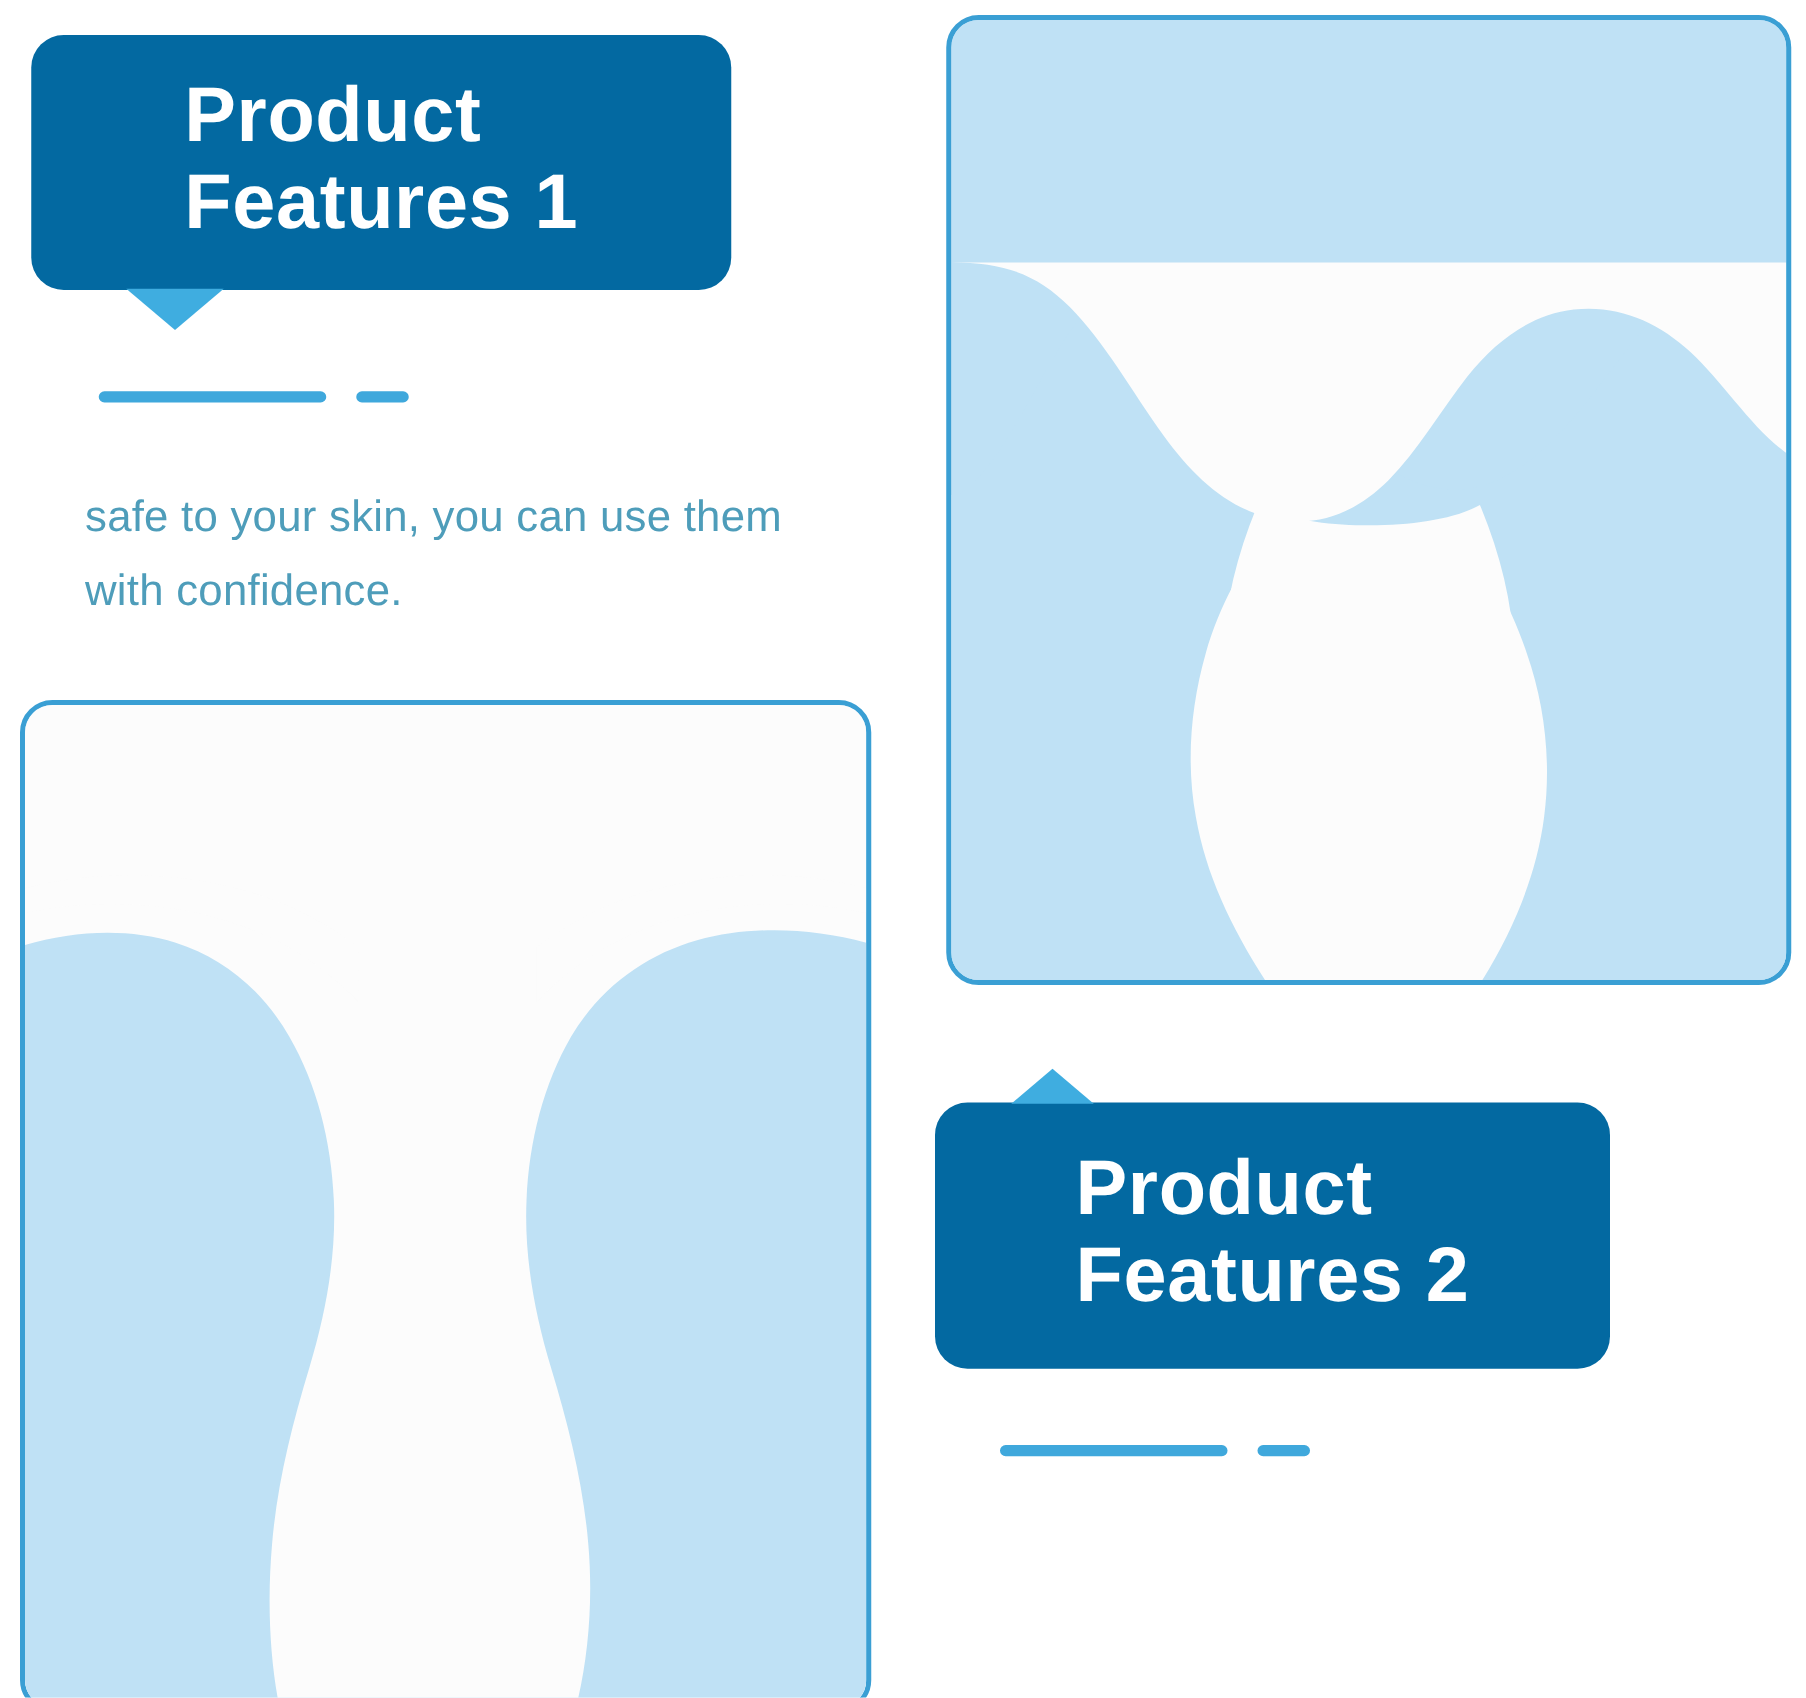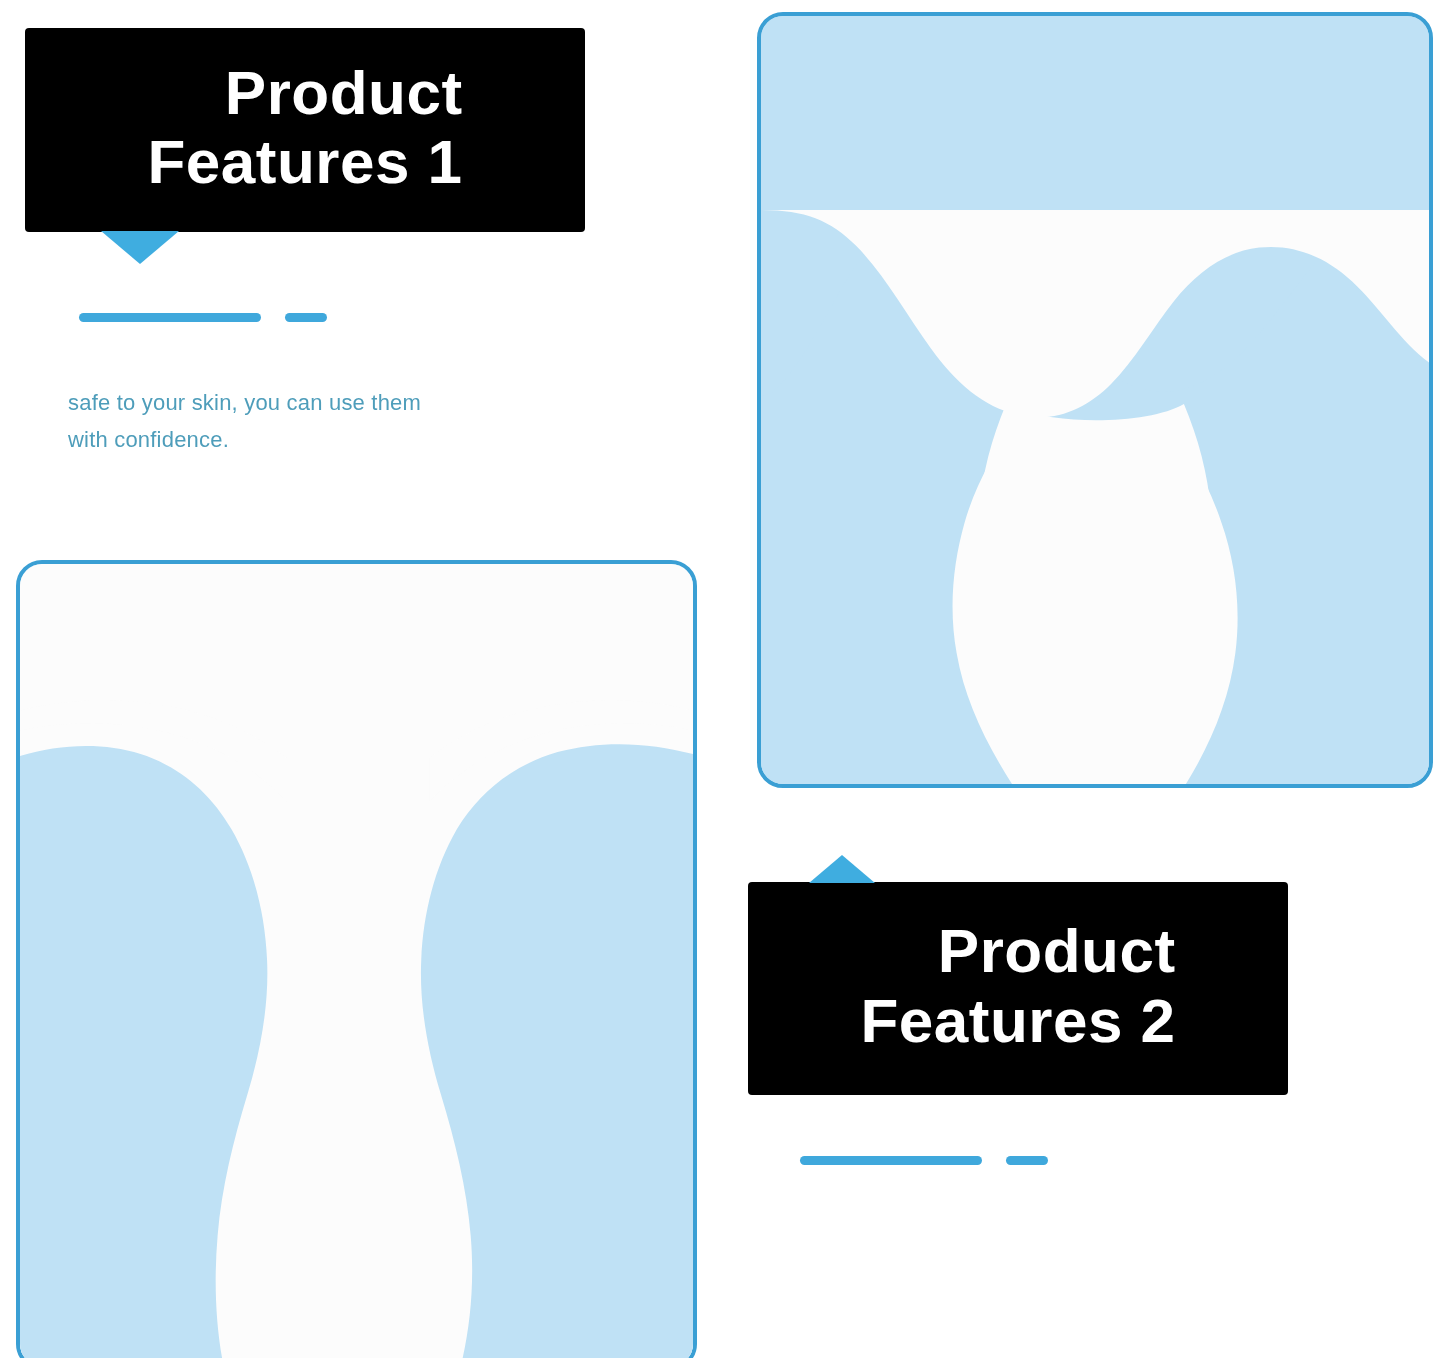--- a/index.html
+++ b/index.html
@@ -19,27 +19,27 @@
   .stage {
     position: absolute;
     inset: 0;
     width: 1445px;
     height: 1358px;
   }
 
   
   .bubble {
     position: absolute;
-    background: #000000;
-    border-radius: 4px;
+    background: #0369a1;
+    border-radius: 26px;
     box-sizing: border-box;
     display: flex;
     align-items: center;
     justify-content: center;
-    text-align: right;
+    text-align: left;
     color: #ffffff;
     font-weight: bold;
     letter-spacing: 0.5px;
     line-height: 1.12;
     user-select: none;
   }
 
   #bubble-1 {
     left: 25px;
     top: 28px;
@@ -111,21 +111,21 @@
     border-radius: 5px;
   }
 
   #divider-1 { left: 79px;  top: 313px; }
   #divider-2 { left: 800px; top: 1156px; }
 
   
   .body-copy {
     position: absolute;
     color: #4E9DBA;
-    font-size: 22px;
+    font-size: 35px;
     line-height: 1.68;
     white-space: pre-line;
     letter-spacing: 0.2px;
   }
   #copy-1 { left: 68px;  top: 385px;  width: 560px; }
   #copy-2 { left: 779px; top: 1228px; width: 420px; }
 
   
   .product-card {
     position: absolute;

